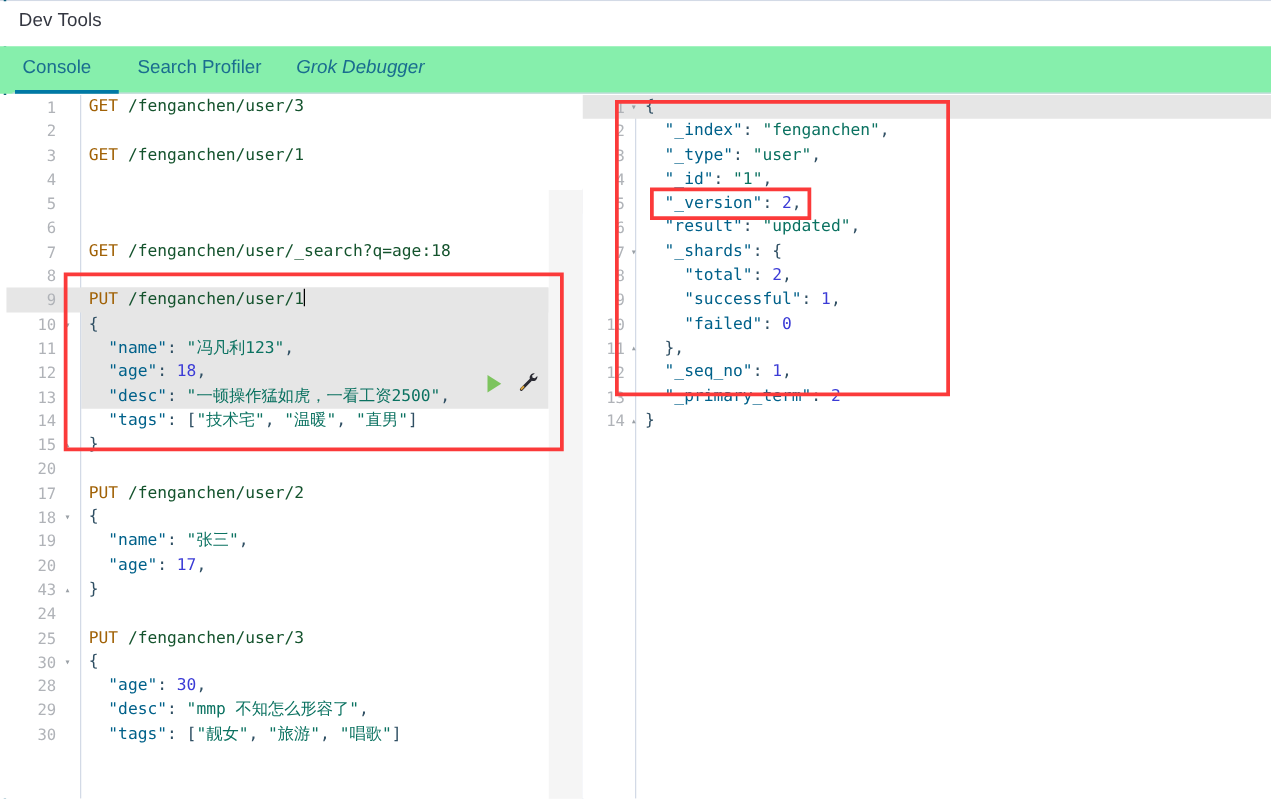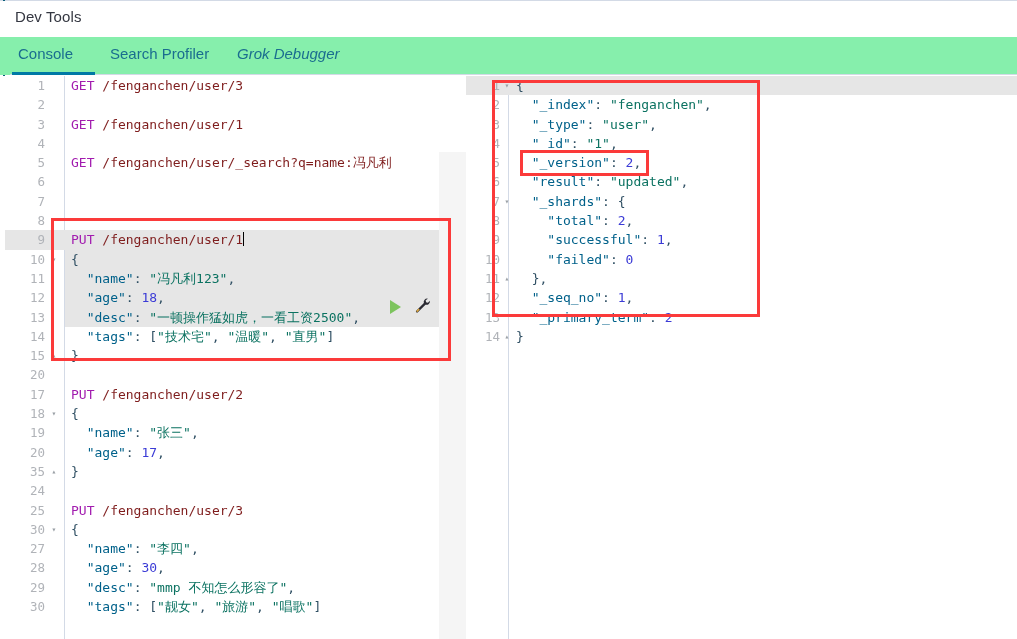--- a/index.html
+++ b/index.html
@@ -54,22 +54,22 @@
   .fold{position:absolute;width:10px;text-align:center;color:#9aa0a6;font-size:8px;}
   .pane.left .fold{left:44px;}
   .pane.right .fold{left:36px;}
   .code{position:absolute;white-space:pre;}
   .pane.left .code{left:66px;}
   .pane.right .code{left:50px;}
 
   .row.hl{background:#e6e6e6;}
 
   
-  .k-method{color:#a21caf;}
-  .k-url{color:#7f1d1d;}
+  .k-method{color:#a16207;}
+  .k-url{color:#14532d;}
   .k-key{color:#00618a;}
   .k-str{color:#0b7261;}
   .k-num{color:#3b3bd6;}
   .k-punc{color:#2f4f63;}
   .k-brace{color:#2f4f63;}
 
   
   .caret{display:inline-block;width:1px;height:14px;background:#000;vertical-align:-2px;}
 
   
@@ -118,41 +118,40 @@
 
     <div class="pane left">
       <div class="gutter-bg"></div>
       <div class="active-block"></div>
       <div class="vsep"></div>
       <div class="lines" id="left-lines">
           <div class="row"><span class="ln">1</span><span class="code"><span class="k-method">GET</span><span> </span><span class="k-url">/fenganchen/user/3</span></span></div>
           <div class="row"><span class="ln">2</span></div>
           <div class="row"><span class="ln">3</span><span class="code"><span class="k-method">GET</span><span> </span><span class="k-url">/fenganchen/user/1</span></span></div>
           <div class="row"><span class="ln">4</span><span class="code"></span></div>
-          <div class="row"><span class="ln">5</span><span class="code"><span class="k-method">GET</span><span> </span><span class="k-url">/fenganchen/user/_search?q=name:冯凡利</span></span></div>
+          <div class="row"><span class="ln">5</span></div>
           <div class="row"><span class="ln">6</span><span class="code"></span></div>
-          <div class="row"><span class="ln">7</span></div>
+          <div class="row"><span class="ln">7</span><span class="code"><span class="k-method">GET</span><span> </span><span class="k-url">/fenganchen/user/_search?q=age:18</span></span></div>
           <div class="row"><span class="ln">8</span><span class="code"></span></div>
           <div class="row hl"><span class="ln">9</span><span class="code"><span class="k-method">PUT</span><span> </span><span class="k-url">/fenganchen/user/1</span><span class="caret"></span></span></div>
           <div class="row"><span class="ln">10</span><span class="fold">▾</span><span class="code"><span class="k-brace">{</span></span></div>
           <div class="row"><span class="ln">11</span><span class="code"><span>  </span><span class="k-key">"name"</span><span class="k-punc">: </span><span class="k-str">"冯凡利123"</span><span class="k-punc">,</span></span></div>
           <div class="row"><span class="ln">12</span><span class="code"><span>  </span><span class="k-key">"age"</span><span class="k-punc">: </span><span class="k-num">18</span><span class="k-punc">,</span></span></div>
           <div class="row"><span class="ln">13</span><span class="code"><span>  </span><span class="k-key">"desc"</span><span class="k-punc">: </span><span class="k-str">"一顿操作猛如虎，一看工资2500"</span><span class="k-punc">,</span></span></div>
           <div class="row"><span class="ln">14</span><span class="code"><span>  </span><span class="k-key">"tags"</span><span class="k-punc">: [</span><span class="k-str">"技术宅"</span><span class="k-punc">, </span><span class="k-str">"温暖"</span><span class="k-punc">, </span><span class="k-str">"直男"</span><span class="k-punc">]</span></span></div>
           <div class="row"><span class="ln">15</span><span class="fold">▴</span><span class="code"><span class="k-brace">}</span></span></div>
           <div class="row"><span class="ln">20</span><span class="code"></span></div>
           <div class="row"><span class="ln">17</span><span class="code"><span class="k-method">PUT</span><span> </span><span class="k-url">/fenganchen/user/2</span></span></div>
           <div class="row"><span class="ln">18</span><span class="fold">▾</span><span class="code"><span class="k-brace">{</span></span></div>
           <div class="row"><span class="ln">19</span><span class="code"><span>  </span><span class="k-key">"name"</span><span class="k-punc">: </span><span class="k-str">"张三"</span><span class="k-punc">,</span></span></div>
           <div class="row"><span class="ln">20</span><span class="code"><span>  </span><span class="k-key">"age"</span><span class="k-punc">: </span><span class="k-num">17</span><span class="k-punc">,</span></span></div>
-          <div class="row"><span class="ln">35</span><span class="fold">▴</span><span class="code"><span class="k-brace">}</span></span></div>
+          <div class="row"><span class="ln">43</span><span class="fold">▴</span><span class="code"><span class="k-brace">}</span></span></div>
           <div class="row"><span class="ln">24</span><span class="code"></span></div>
           <div class="row"><span class="ln">25</span><span class="code"><span class="k-method">PUT</span><span> </span><span class="k-url">/fenganchen/user/3</span></span></div>
           <div class="row"><span class="ln">30</span><span class="fold">▾</span><span class="code"><span class="k-brace">{</span></span></div>
-          <div class="row"><span class="ln">27</span><span class="code"><span>  </span><span class="k-key">"name"</span><span class="k-punc">: </span><span class="k-str">"李四"</span><span class="k-punc">,</span></span></div>
           <div class="row"><span class="ln">28</span><span class="code"><span>  </span><span class="k-key">"age"</span><span class="k-punc">: </span><span class="k-num">30</span><span class="k-punc">,</span></span></div>
           <div class="row"><span class="ln">29</span><span class="code"><span>  </span><span class="k-key">"desc"</span><span class="k-punc">: </span><span class="k-str">"mmp 不知怎么形容了"</span><span class="k-punc">,</span></span></div>
           <div class="row"><span class="ln">30</span><span class="code"><span>  </span><span class="k-key">"tags"</span><span class="k-punc">: [</span><span class="k-str">"靓女"</span><span class="k-punc">, </span><span class="k-str">"旅游"</span><span class="k-punc">, </span><span class="k-str">"唱歌"</span><span class="k-punc">]</span></span></div>
         </div>
       <div class="actions">
         <div class="play-icon"></div>
         <div class="wrench-icon">
           <svg width="18" height="18" viewBox="0 0 24 24" aria-hidden="true">
             <path d="M20.5 4.5a4.8 4.8 0 0 0-5.6 6.1L4.2 21.3a1.6 1.6 0 0 0 2.3 2.3L17.2 12.9a4.8 4.8 0 0 0 6.1-5.6l-2.7 2.7-2.6-.6-.6-2.6z" transform="translate(-1,-2) scale(0.95)" fill="#2b2b33"></path>
             <path d="M3.6 19.4l3.3-3.3" stroke="#d8a33c" stroke-width="2.2" fill="none"></path>

